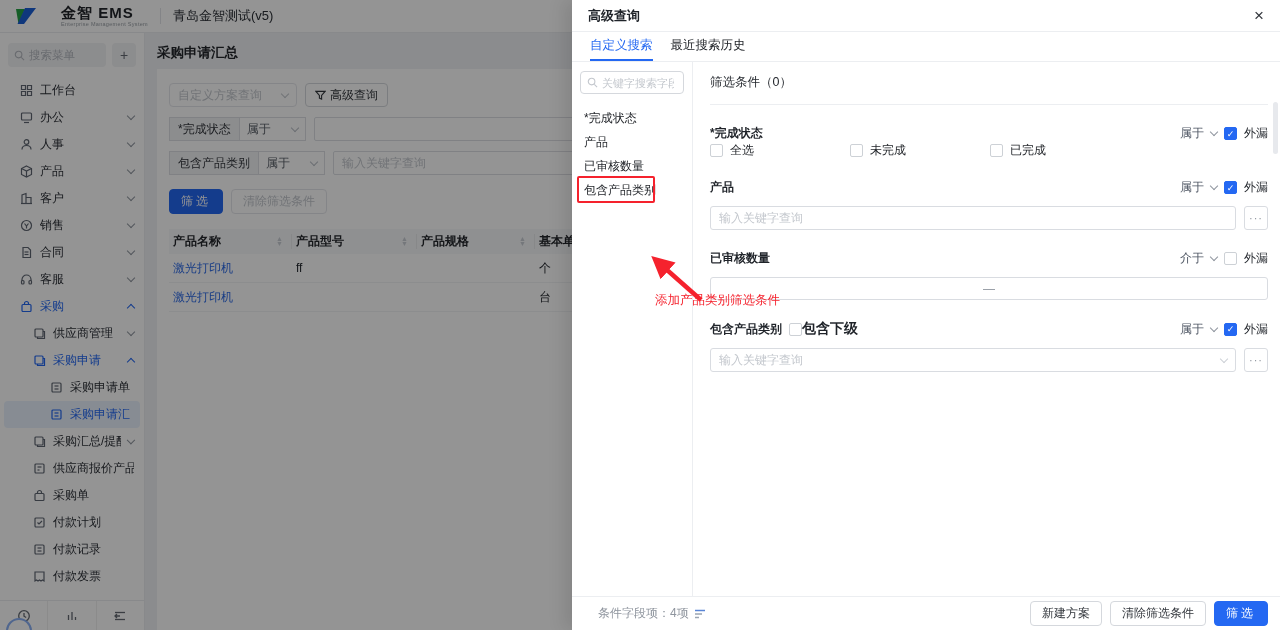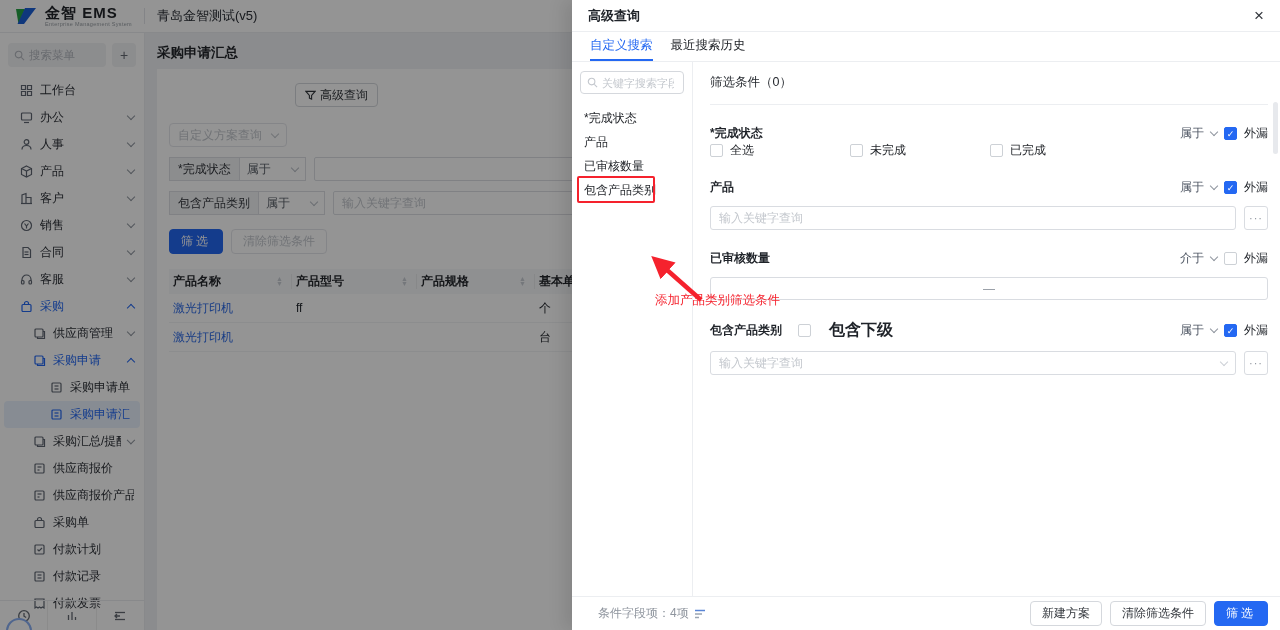--- a/index.html
+++ b/index.html
@@ -1,21 +1,21 @@
 <!DOCTYPE html>
 <html><head>
 <meta charset="utf-8">
 <style>
   * { box-sizing: border-box; margin:0; padding:0; }
   html,body { width:1280px; height:630px; overflow:hidden; }
   body { font-family:"Liberation Sans","DejaVu Sans",sans-serif; font-size:12px; color:#1f2329; background:#f0f2f5; position:relative; }
 
   
   .app-header { position:absolute; top:0; left:0; right:0; height:33px; background:#fff; border-bottom:1px solid #ebedf0; display:flex; align-items:center; padding:0 14px; z-index:1; }
-  .logo-wrap { display:flex; align-items:center; gap:7px; }
+  .logo-wrap { display:flex; align-items:center; gap:23px; }
   .logo-text { display:flex; flex-direction:column; line-height:1; }
   .logo-title { font-size:15px; font-weight:bold; letter-spacing:1px; color:#23262b; }
   .logo-sub { font-size:5.5px; color:#9aa0a6; margin-top:2px; letter-spacing:.3px; }
   .hdr-divider { width:1px; height:16px; background:#e2e4e8; margin:0 12px; }
   .ws-title { font-size:13px; color:#2b2f36; }
 
   
   .sidebar { position:absolute; top:33px; left:0; width:145px; bottom:0; background:#fff; border-right:1px solid #ebedf0; z-index:1; }
   .side-search-row { display:flex; gap:6px; padding:10px 8px 6px 8px; align-items:center; }
   .side-search { flex:1; height:24px; background:#f2f3f5; border-radius:4px; display:flex; align-items:center; gap:4px; padding:0 6px; color:#b4b8bf; }
@@ -41,21 +41,21 @@
   .side-bottom .sb-cell { flex:1; display:flex; align-items:center; justify-content:center; cursor:pointer; }
   .side-bottom .sb-cell + .sb-cell { border-left:1px solid #f0f0f0; }
   .side-bottom svg { width:14px; height:14px; stroke:#646a73; fill:none; stroke-width:1.3; }
   .float-circle { position:absolute; left:6px; top:618px; width:26px; height:26px; border-radius:50%; border:2px solid #8ab0f5; background:#fff; z-index:1; }
 
   
   .main { position:absolute; top:33px; left:145px; right:0; bottom:0; background:#f0f2f5; z-index:1; }
   .page-title { font-size:13.5px; font-weight:bold; padding:11px 0 10px 12px; color:#23262b; }
   .card { position:absolute; top:36px; left:12px; right:0; bottom:0; background:#fff; padding:14px 12px; }
   .toolbar { display:flex; gap:8px; margin-bottom:10px; }
-  .scheme-select { height:24px; border:1px solid #e4e6ea; border-radius:4px; display:flex; align-items:center; gap:10px; padding:0 8px; font-size:12px; color:#c3c7cd; background:#fff; cursor:not-allowed;margin-top:40px; }
+  .scheme-select { height:24px; border:1px solid #e4e6ea; border-radius:4px; display:flex; align-items:center; gap:20px; padding:0 8px; font-size:12px; color:#c3c7cd; background:#fff; cursor:not-allowed; }
   .scheme-select .chev { border-color:#c3c7cd; }
   .adv-btn { height:24px; border:1px solid #d5d8dd; border-radius:4px; display:flex; align-items:center; gap:4px; padding:0 9px; font-size:12px; color:#33373d; background:#fff; cursor:pointer; }
   .adv-btn svg { width:11px; height:11px; fill:none; stroke:#33373d; stroke-width:1.2; }
   .frow { display:flex; margin-bottom:10px; align-items:center; }
   .chip { height:24px; background:#f2f3f5; border:1px solid #dcdfe4; display:flex; align-items:center; padding:0 8px; font-size:12px; color:#33373d; }
   .op-select { height:24px; border:1px solid #dcdfe4; border-left:none; width:66px; display:flex; align-items:center; justify-content:space-between; padding:0 7px; color:#5a6069; background:#fff; }
   .op-select .chev { border-color:#b9bec6; margin-left:0; }
   .val-select { height:24px; border:1px solid #dcdfe4; border-radius:2px; width:278px; margin-left:8px; background:#fff; }
   .val-input { height:24px; border:1px solid #dcdfe4; border-radius:2px; width:262px; margin-left:8px; background:#fff; padding:0 8px; font-size:12px; outline:none; color:#333; }
   .val-input::placeholder { color:#c3c7cd; }
@@ -102,21 +102,21 @@
   .cbx.checked { background:#2468f2; border-color:#2468f2; color:#fff; font-size:9px; }
   .cb-row { display:flex; }
   .cb-opt { width:140px; display:flex; align-items:center; gap:7px; color:#23262b; }
   .inp-row { display:flex; gap:8px; margin-top:10px; align-items:center; }
   .dr-input { flex:1; height:24px; border:1px solid #d9dce1; border-radius:3px; padding:0 8px; font-size:12px; outline:none; color:#333; background:#fff; position:relative; display:flex; align-items:center; }
   .dr-input input { border:none; outline:none; flex:1; font-size:12px; background:transparent; color:#333; }
   .dr-input input::placeholder { color:#c3c7cd; }
   .dr-input .chev { border-color:#ccd0d6; margin-left:6px; }
   .range-input { height:23px; border:1px solid #d9dce1; border-radius:3px; margin-top:10px; display:flex; align-items:center; justify-content:center; color:#8f959e; }
   .more-btn { width:24px; height:24px; border:1px solid #d9dce1; border-radius:3px; background:#fff; color:#8f959e; font-size:11px; display:flex; align-items:center; justify-content:center; letter-spacing:1px; cursor:pointer; flex:none; }
-  .sub-cbx { display:flex; align-items:center; gap:18px; margin-left:16px; font-weight:bold; font-size:16px; }
+  .sub-cbx { display:flex; align-items:center; gap:0; margin-left:7px; font-weight:bold; font-size:14px; }
   .dr-footer { height:34px; flex:none; border-top:1px solid #eceef1; display:flex; align-items:center; padding:0 12px 0 26px; gap:8px; }
   .foot-sum { color:#8f959e; display:flex; align-items:center; gap:5px; }
   .foot-sum svg { width:12px; height:12px; }
   .foot-btns { margin-left:auto; display:flex; gap:8px; }
   .dr-scroll-thumb { position:absolute; right:2px; top:40px; width:5px; height:52px; border-radius:3px; background:#e7e9ed; }
 
   
   .anno-text { position:absolute; left:83px; top:230px; color:#f5222d; font-size:12.5px; white-space:nowrap; z-index:6; }
   .anno-arrow { position:absolute; left:74px; top:190px; z-index:6; }
 </style>
@@ -282,30 +282,20 @@
     </div>
     <div class="nav-item l2">
       <span class="nicon">
           <svg viewBox="0 0 13 13">
             <rect x="2" y="2" width="8" height="8" rx="1"></rect>
             <path d="M4.5 10v1.5h7v-7H10"></path>
           </svg>
         </span>
       <span class="nlabel">采购汇总/提醒</span>
       <span class="chev down"></span>
-    </div>
-    <div class="nav-item l2">
-      <span class="nicon">
-          <svg viewBox="0 0 13 13">
-            <rect x="2" y="2" width="9" height="9" rx="1"></rect>
-            <line x1="4.5" y1="5" x2="8.5" y2="5"></line>
-            <line x1="4.5" y1="8" x2="6.5" y2="8"></line>
-          </svg>
-        </span>
-      <span class="nlabel">供应商报价</span>
     </div>
     <div class="nav-item l2">
       <span class="nicon">
           <svg viewBox="0 0 13 13">
             <rect x="2" y="2" width="9" height="9" rx="1"></rect>
             <line x1="4.5" y1="5" x2="8.5" y2="5"></line>
             <line x1="4.5" y1="8" x2="6.5" y2="8"></line>
           </svg>
         </span>
       <span class="nlabel">供应商报价产品</span>

